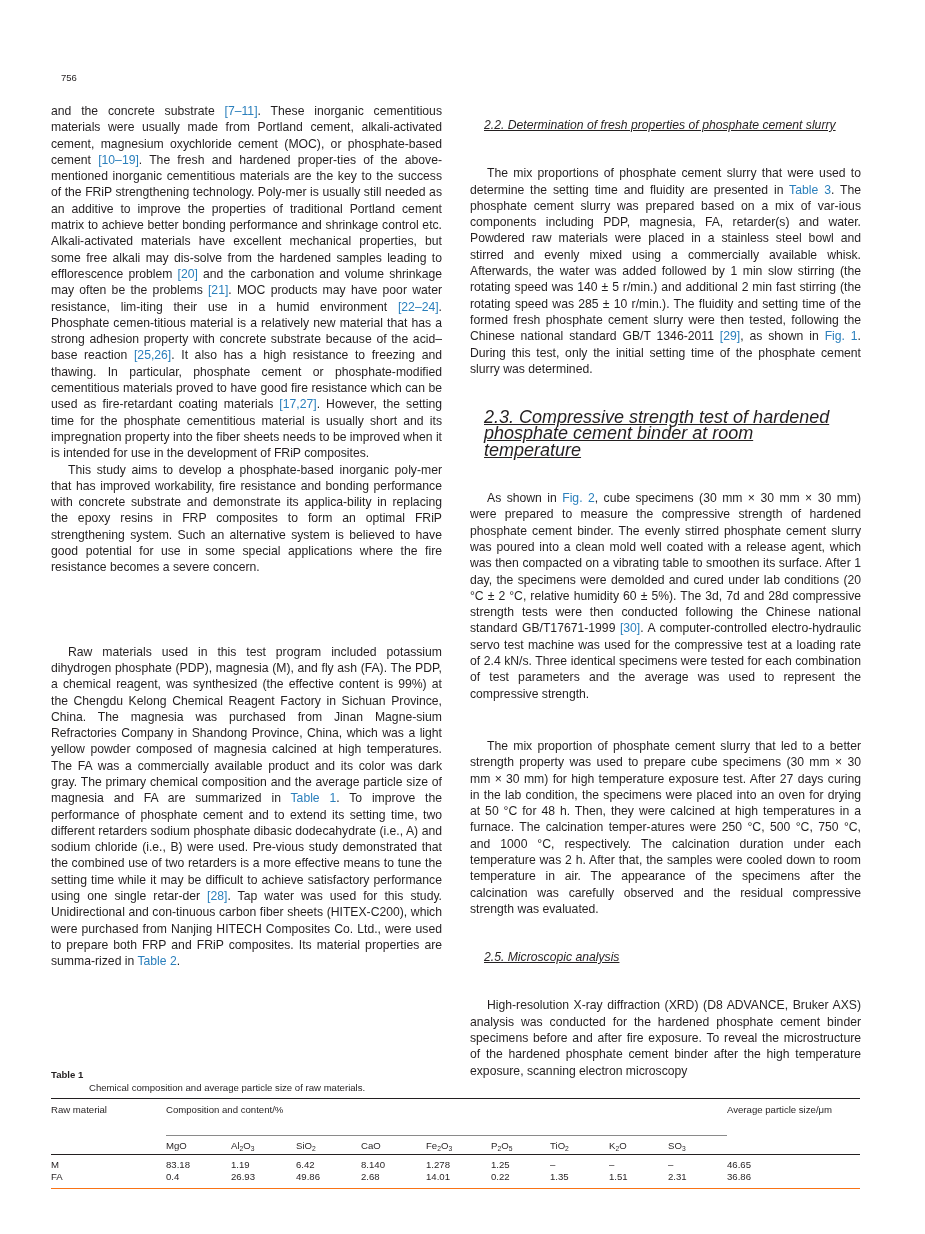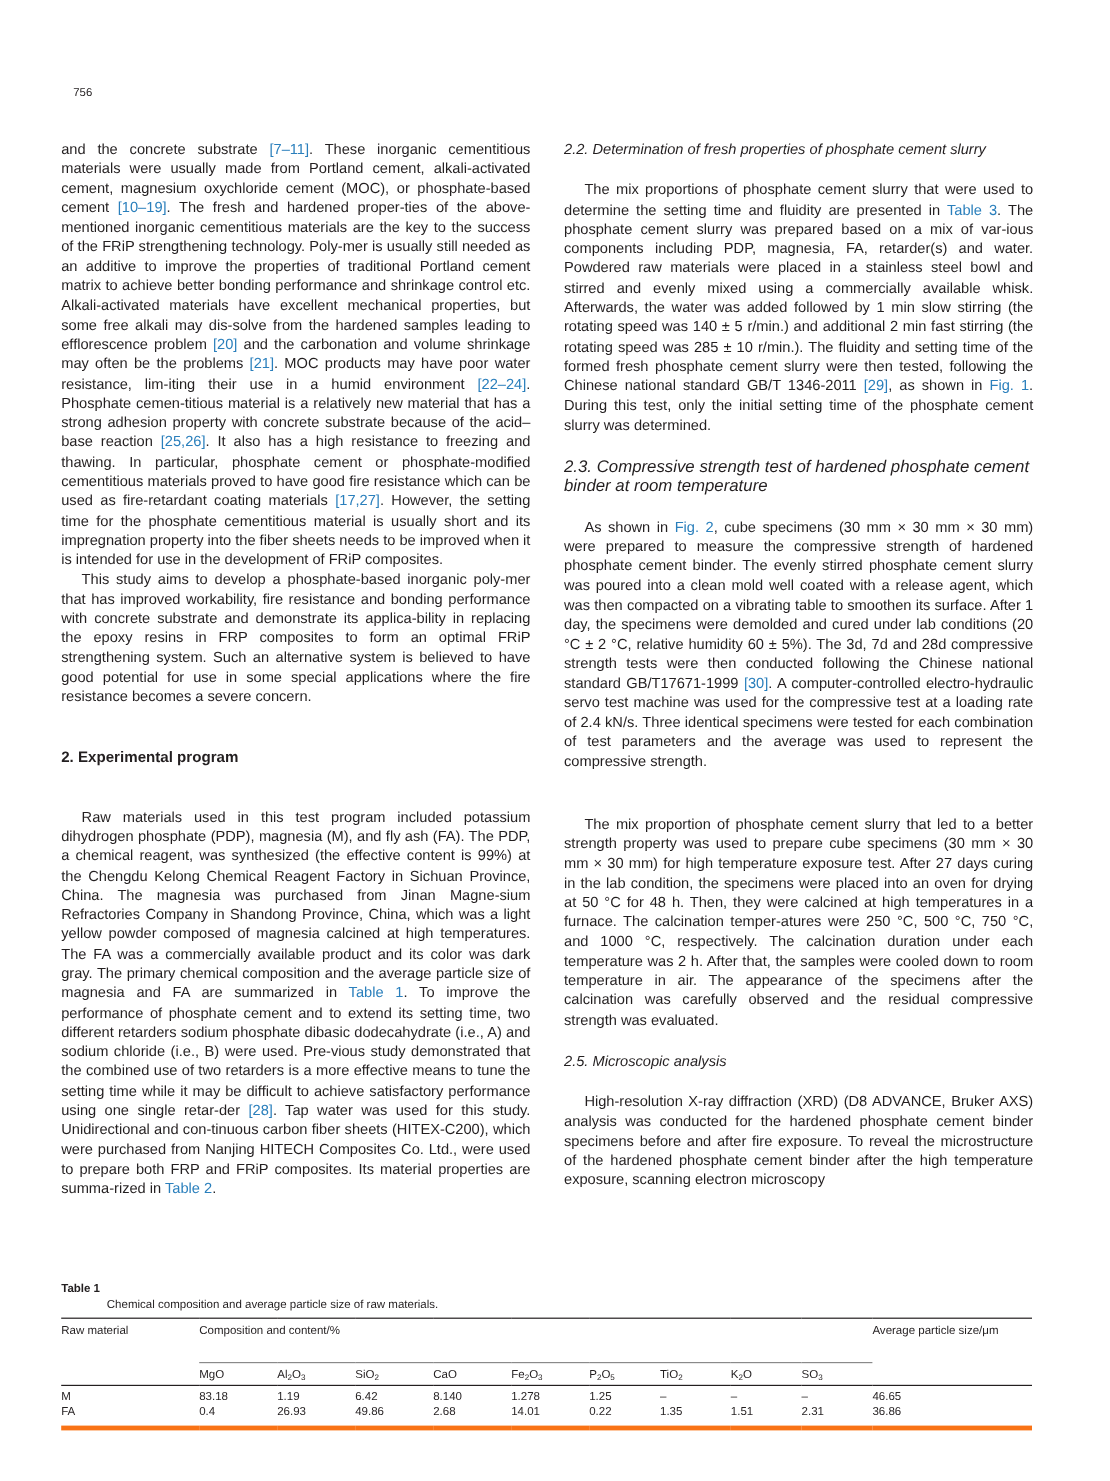--- a/index.html
+++ b/index.html
@@ -2,67 +2,66 @@
 <html><head>
 <meta charset="utf-8">
 <style>
   html, body { margin: 0; padding: 0; background: #ffffff; }
   body { width: 925px; height: 1234px; position: relative; overflow: hidden;
          font-family: "Liberation Sans", "DejaVu Sans", sans-serif; color: #231f20; }
   .running-head { position: absolute; top: 72px; left: 51px; width: 809px; height: 14px;
                   font-size: 9.5px; }
   .page-num { position: absolute; left: 10px; top: 0; }
   .journal-ref { position: absolute; left: 0; right: 0; top: 0; text-align: center; font-style: italic; }
-  .col { position: absolute; top: 116px; width: 391px; font-size: 12.2px; line-height: 16.3px; }
+  .col { position: absolute; top: 103px; width: 391px; font-size: 12.2px; line-height: 16.3px; }
   .col.left { left: 51px; }
   .col.right { left: 470px; }
   .col p { margin: 0; text-align: justify; hyphens: manual; }
   .col p.indent { text-indent: 17px; }
   .link { color: #2a7fbc; cursor: pointer; }
   .h-section { font-weight: bold; font-size: 12.6px; margin: 0; line-height: 16px; }
-  .h-sub { font-style: italic; margin: 0; line-height: 16.3px; }
+  .h-sub { font-style: italic; margin: 14px; line-height: 16.3px; text-decoration: underline; }
   .gap-a { height: 34px; }
   .gap-b { height: 16px; }
   .gap-c { height: 18px; }
   sub { font-size: 70%; vertical-align: -0.25em; line-height: 0; }
   .table-block { position: absolute; left: 51px; top: 1069px; width: 809px; font-size: 9.6px; }
   .table-label { font-weight: bold; line-height: 12px; }
   .table-caption { line-height: 13px; margin-bottom: 4px; margin-left: 38px; }
   table { border-collapse: collapse; width: 809px; }
-  table.t1 { border-top: 1px solid #231f20; border-bottom: 4px solid #f97316; }
+  table.t1 { border-top: 1px solid #231f20; border-bottom: 1px solid #f97316; }
   td, th { font-weight: normal; text-align: left; padding: 0; vertical-align: top; }
   .hdr1 td { padding-top: 5px; height: 14px; }
   .hdr2 td { padding-top: 4px; height: 14px; border-bottom: 1px solid #231f20; }
   .body-row td { height: 12px; line-height: 12px; }
   .body-row.first td { padding-top: 4px; }
   .body-row.last td { padding-bottom: 5px; }
 </style>
 </head>
 <body>
 
 <div class="running-head">
   <span class="page-num">756</span>
 </div>
 
 <div class="col left">
   <p>and the concrete substrate <span class="link">[7–11]</span>. These inorganic cementitious materials were usually made from Portland cement, alkali-activated cement, magnesium oxychloride cement (MOC), or phosphate-based cement <span class="link">[10–19]</span>. The fresh and hardened proper-ties of the above-mentioned inorganic cementitious materials are the key to the success of the FRiP strengthening technology. Poly-mer is usually still needed as an additive to improve the properties of traditional Portland cement matrix to achieve better bonding performance and shrinkage control etc. Alkali-activated materials have excellent mechanical properties, but some free alkali may dis-solve from the hardened samples leading to efflorescence problem <span class="link">[20]</span> and the carbonation and volume shrinkage may often be the problems <span class="link">[21]</span>. MOC products may have poor water resistance, lim-iting their use in a humid environment <span class="link">[22–24]</span>. Phosphate cemen-titious material is a relatively new material that has a strong adhesion property with concrete substrate because of the acid–base reaction <span class="link">[25,26]</span>. It also has a high resistance to freezing and thawing. In particular, phosphate cement or phosphate-modified cementitious materials proved to have good fire resistance which can be used as fire-retardant coating materials <span class="link">[17,27]</span>. However, the setting time for the phosphate cementitious material is usually short and its impregnation property into the fiber sheets needs to be improved when it is intended for use in the development of FRiP composites.</p>
   <p class="indent">This study aims to develop a phosphate-based inorganic poly-mer that has improved workability, fire resistance and bonding performance with concrete substrate and demonstrate its applica-bility in replacing the epoxy resins in FRP composites to form an optimal FRiP strengthening system. Such an alternative system is believed to have good potential for use in some special applications where the fire resistance becomes a severe concern.</p>
   <div class="gap-a"></div>
-  <h2 class="h-section">2. Experimental program</h2>
   <div class="gap-b"></div>
   <div class="gap-c"></div>
   <p class="indent">Raw materials used in this test program included potassium dihydrogen phosphate (PDP), magnesia (M), and fly ash (FA). The PDP, a chemical reagent, was synthesized (the effective content is 99%) at the Chengdu Kelong Chemical Reagent Factory in Sichuan Province, China. The magnesia was purchased from Jinan Magne-sium Refractories Company in Shandong Province, China, which was a light yellow powder composed of magnesia calcined at high temperatures. The FA was a commercially available product and its color was dark gray. The primary chemical composition and the average particle size of magnesia and FA are summarized in <span class="link">Table 1</span>. To improve the performance of phosphate cement and to extend its setting time, two different retarders sodium phosphate dibasic dodecahydrate (i.e., A) and sodium chloride (i.e., B) were used. Pre-vious study demonstrated that the combined use of two retarders is a more effective means to tune the setting time while it may be difficult to achieve satisfactory performance using one single retar-der <span class="link">[28]</span>. Tap water was used for this study. Unidirectional and con-tinuous carbon fiber sheets (HITEX-C200), which were purchased from Nanjing HITECH Composites Co. Ltd., were used to prepare both FRP and FRiP composites. Its material properties are summa-rized in <span class="link">Table 2</span>.</p>
 </div>
 
 <div class="col right">
   <h3 class="h-sub" style="font-weight:normal;font-size:12.2px;">2.2. Determination of fresh properties of phosphate cement slurry</h3>
   <div class="gap-c"></div>
   <p class="indent">The mix proportions of phosphate cement slurry that were used to determine the setting time and fluidity are presented in <span class="link">Table 3</span>. The phosphate cement slurry was prepared based on a mix of var-ious components including PDP, magnesia, FA, retarder(s) and water. Powdered raw materials were placed in a stainless steel bowl and stirred and evenly mixed using a commercially available whisk. Afterwards, the water was added followed by 1 min slow stirring (the rotating speed was 140 ± 5 r/min.) and additional 2 min fast stirring (the rotating speed was 285 ± 10 r/min.). The fluidity and setting time of the formed fresh phosphate cement slurry were then tested, following the Chinese national standard GB/T 1346-2011 <span class="link">[29]</span>, as shown in <span class="link">Fig. 1</span>. During this test, only the initial setting time of the phosphate cement slurry was determined.</p>
   <div class="gap-c"></div>
-  <h3 class="h-sub" style="font-weight:normal;font-size:14px;">2.3. Compressive strength test of hardened phosphate cement binder at room temperature</h3>
+  <h3 class="h-sub" style="font-weight:normal;font-size:18px;">2.3. Compressive strength test of hardened phosphate cement binder at room temperature</h3>
   <div class="gap-c"></div>
   <p class="indent">As shown in <span class="link">Fig. 2</span>, cube specimens (30 mm × 30 mm × 30 mm) were prepared to measure the compressive strength of hardened phosphate cement binder. The evenly stirred phosphate cement slurry was poured into a clean mold well coated with a release agent, which was then compacted on a vibrating table to smoothen its surface. After 1 day, the specimens were demolded and cured under lab conditions (20 °C ± 2 °C, relative humidity 60 ± 5%). The 3d, 7d and 28d compressive strength tests were then conducted following the Chinese national standard GB/T17671-1999 <span class="link">[30]</span>. A computer-controlled electro-hydraulic servo test machine was used for the compressive test at a loading rate of 2.4 kN/s. Three identical specimens were tested for each combination of test parameters and the average was used to represent the compressive strength.</p>
   <div class="gap-c"></div>
   <div class="gap-c"></div>
   <p class="indent">The mix proportion of phosphate cement slurry that led to a better strength property was used to prepare cube specimens (30 mm × 30 mm × 30 mm) for high temperature exposure test. After 27 days curing in the lab condition, the specimens were placed into an oven for drying at 50 °C for 48 h. Then, they were calcined at high temperatures in a furnace. The calcination temper-atures were 250 °C, 500 °C, 750 °C, and 1000 °C, respectively. The calcination duration under each temperature was 2 h. After that, the samples were cooled down to room temperature in air. The appearance of the specimens after the calcination was carefully observed and the residual compressive strength was evaluated.</p>
   <div class="gap-c"></div>
   <h3 class="h-sub" style="font-weight:normal;font-size:12.2px;">2.5. Microscopic analysis</h3>
   <div class="gap-c"></div>
   <p class="indent">High-resolution X-ray diffraction (XRD) (D8 ADVANCE, Bruker AXS) analysis was conducted for the hardened phosphate cement binder specimens before and after fire exposure. To reveal the microstructure of the hardened phosphate cement binder after the high temperature exposure, scanning electron microscopy</p>
 </div>

